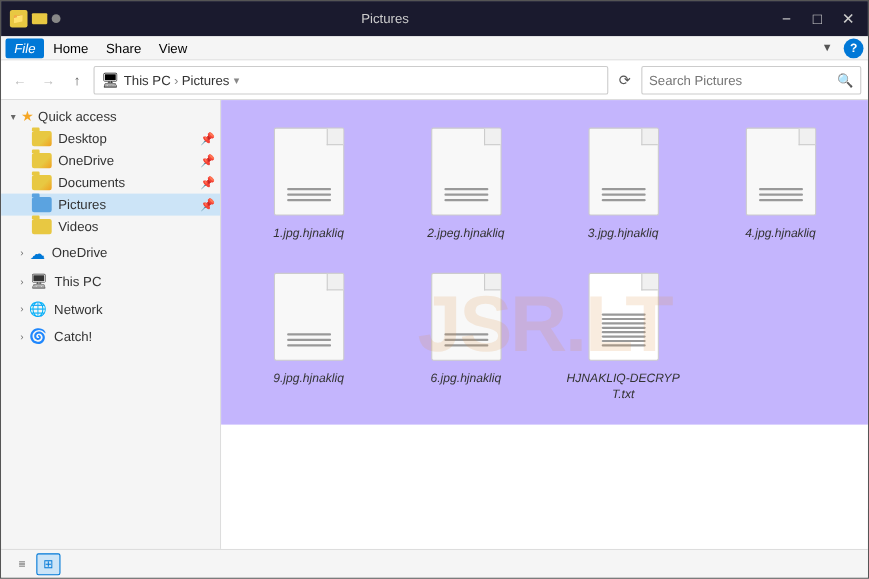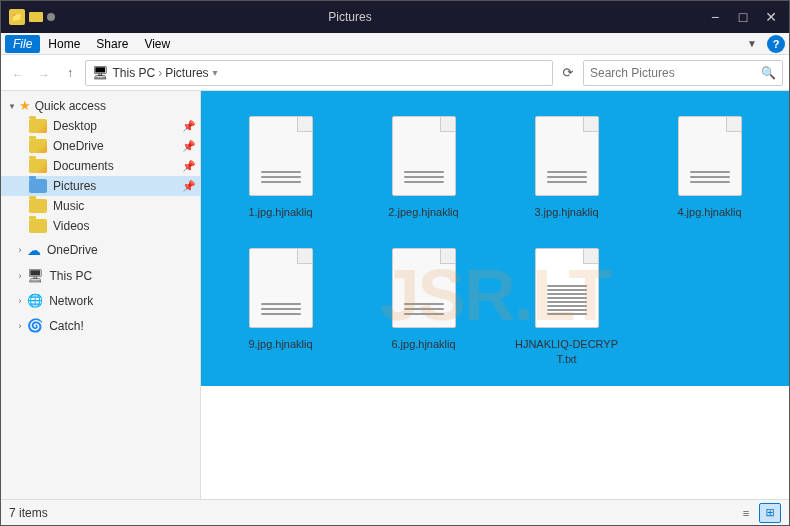--- a/index.html
+++ b/index.html
@@ -279,21 +279,22 @@
       margin-right: 6px;
       font-size: 13px;
       color: #0078d7;
     }
 
     
     .file-area {
       flex: 1;
       padding: 8px;
       overflow-y: auto;
-      background: #0ea5e9;
+      background: #c4b5fd;
+      font-style: italic;
     }
     .files-grid {
       display: grid;
       grid-template-columns: repeat(4, 1fr);
       gap: 8px;
       padding: 4px;
     }
     .file-item {
       display: flex;
       flex-direction: column;
@@ -489,24 +490,20 @@
           <span>Documents</span>
           <span class="pin-icon">📌</span>
         </div>
         <div class="sidebar-item active">
           <div class="folder-icon blue"></div>
           <span>Pictures</span>
           <span class="pin-icon">📌</span>
         </div>
         <div class="sidebar-item">
           <div class="folder-icon"></div>
-          <span>Music</span>
-        </div>
-        <div class="sidebar-item">
-          <div class="folder-icon"></div>
           <span>Videos</span>
         </div>
       </div>
 
       <div class="sidebar-section">
         <div class="sidebar-group-item">
           <span class="chevron">›</span>
           <span class="cloud-icon">☁</span>
           <span>OneDrive</span>
         </div>
@@ -637,20 +634,19 @@
             </div>
             <div class="file-name">HJNAKLIQ-DECRYPT.txt</div>
           </div>
 
         </div>
       </div>
     </div>
   </div>
 
   <div class="status-bar">
-    <div class="status-text">7 items</div>
     <div class="view-icons">
       <div class="view-icon-btn">≡</div>
       <div class="view-icon-btn active">⊞</div>
     </div>
   </div>
 
 </div>
 
 </body></html>

